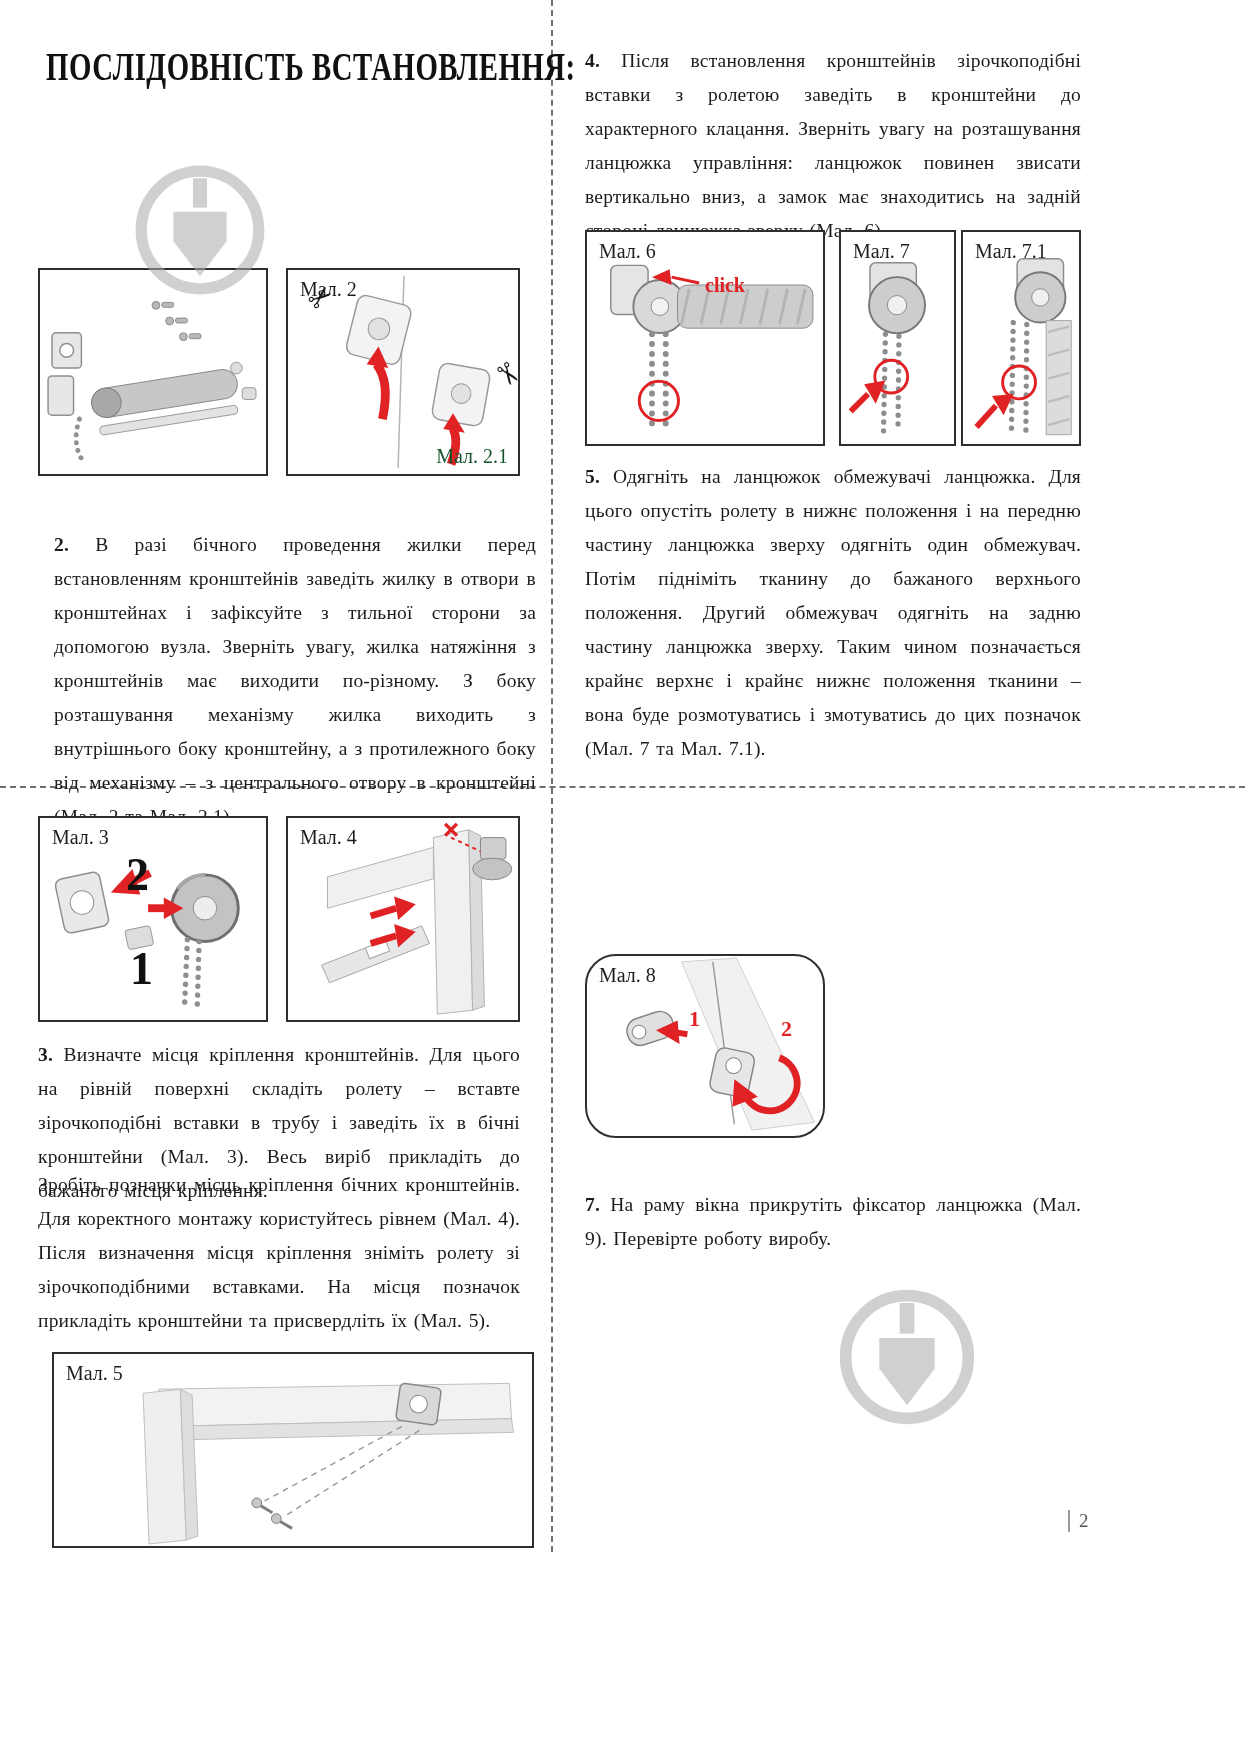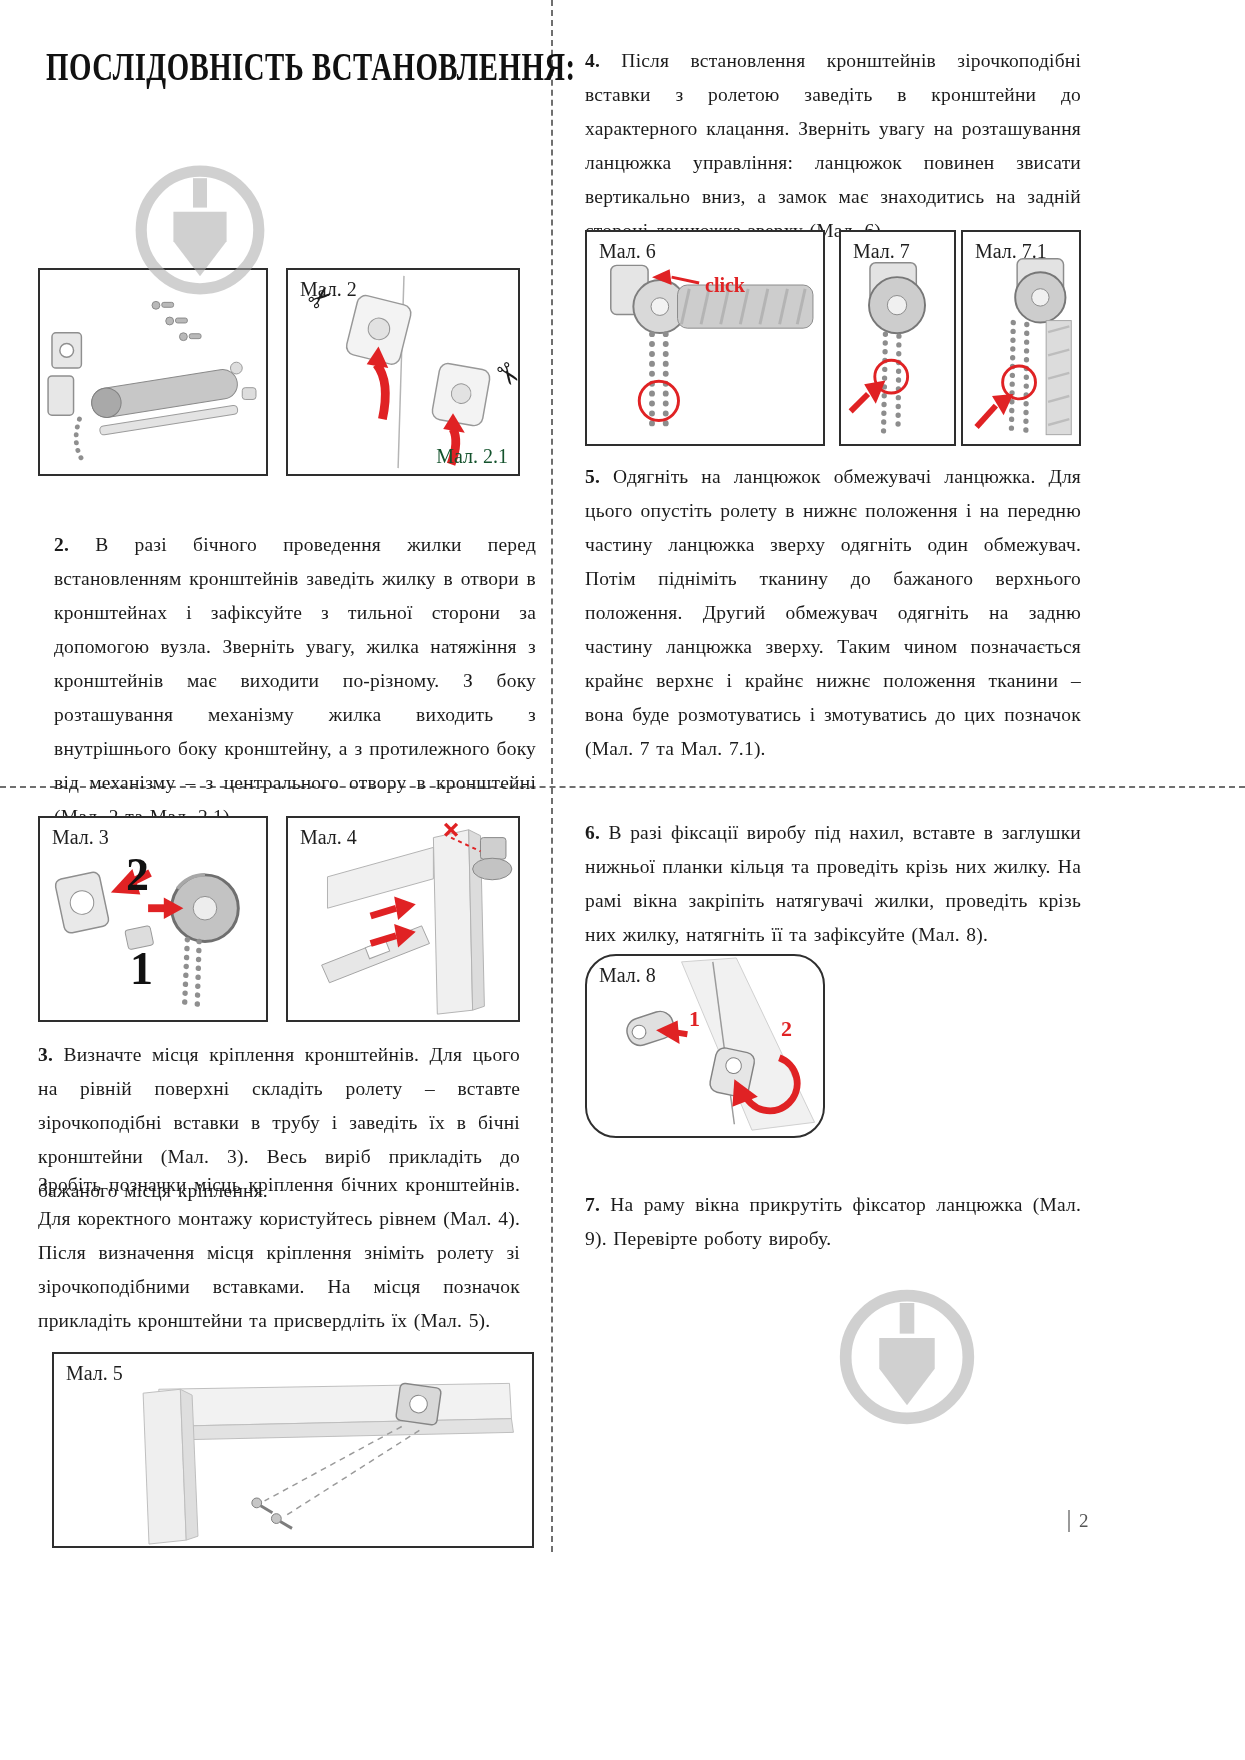--- a/index.html
+++ b/index.html
@@ -299,24 +299,20 @@
         <polygon points="30,168 52,166 42,188" fill="#e02224"></polygon>
       </g>
     </svg>
   </figure>
 
   <p class="para" style="left:585px;top:460px;width:496px;">
     <span class="num">5.</span>
     <span>Одягніть на ланцюжок обмежувачі ланцюжка. Для цього опустіть ролету в нижнє положення і на передню частину ланцюжка зверху одягніть один обмежувач. Потім підніміть тканину до бажаного верхнього положення. Другий обмежувач одягніть на задню частину ланцюжка зверху. Таким чином позначається крайнє верхнє і крайнє нижнє положення тканини – вона буде розмотуватись і змотуватись до цих позначок (Мал. 7 та Мал. 7.1).</span>
   </p>
 
-  <p class="para" style="left:585px;top:816px;width:496px;">
-    <span class="num">6.</span>
-    <span>В разі фіксації виробу під нахил, вставте в заглушки нижньої планки кільця та проведіть крізь них жилку. На рамі вікна закріпіть натягувачі жилки, проведіть крізь них жилку, натягніть її та зафіксуйте (Мал. 8).</span>
-  </p>
 
   <figure class="figbox" style="left:585px;top:954px;width:240px;height:184px;border-radius:31px;">
     <figcaption class="figlabel">Мал. 8</figcaption>
     <div class="rednum" style="left:102px;top:52px;">1</div>
     <div class="rednum" style="left:194px;top:62px;">2</div>
     <svg viewBox="0 0 240 184">
       <polygon points="96,6 152,2 232,170 168,178" fill="#f1f1f1" stroke="#cfcfcf"></polygon>
       <line x1="128" y1="6" x2="150" y2="172" stroke="#9b9b9b" stroke-width="1.5"></line>
       <g transform="rotate(-18 64 74)">
         <rect x="40" y="60" width="48" height="28" rx="13" fill="#e0e0e0" stroke="#838383" stroke-width="1.5"></rect>

